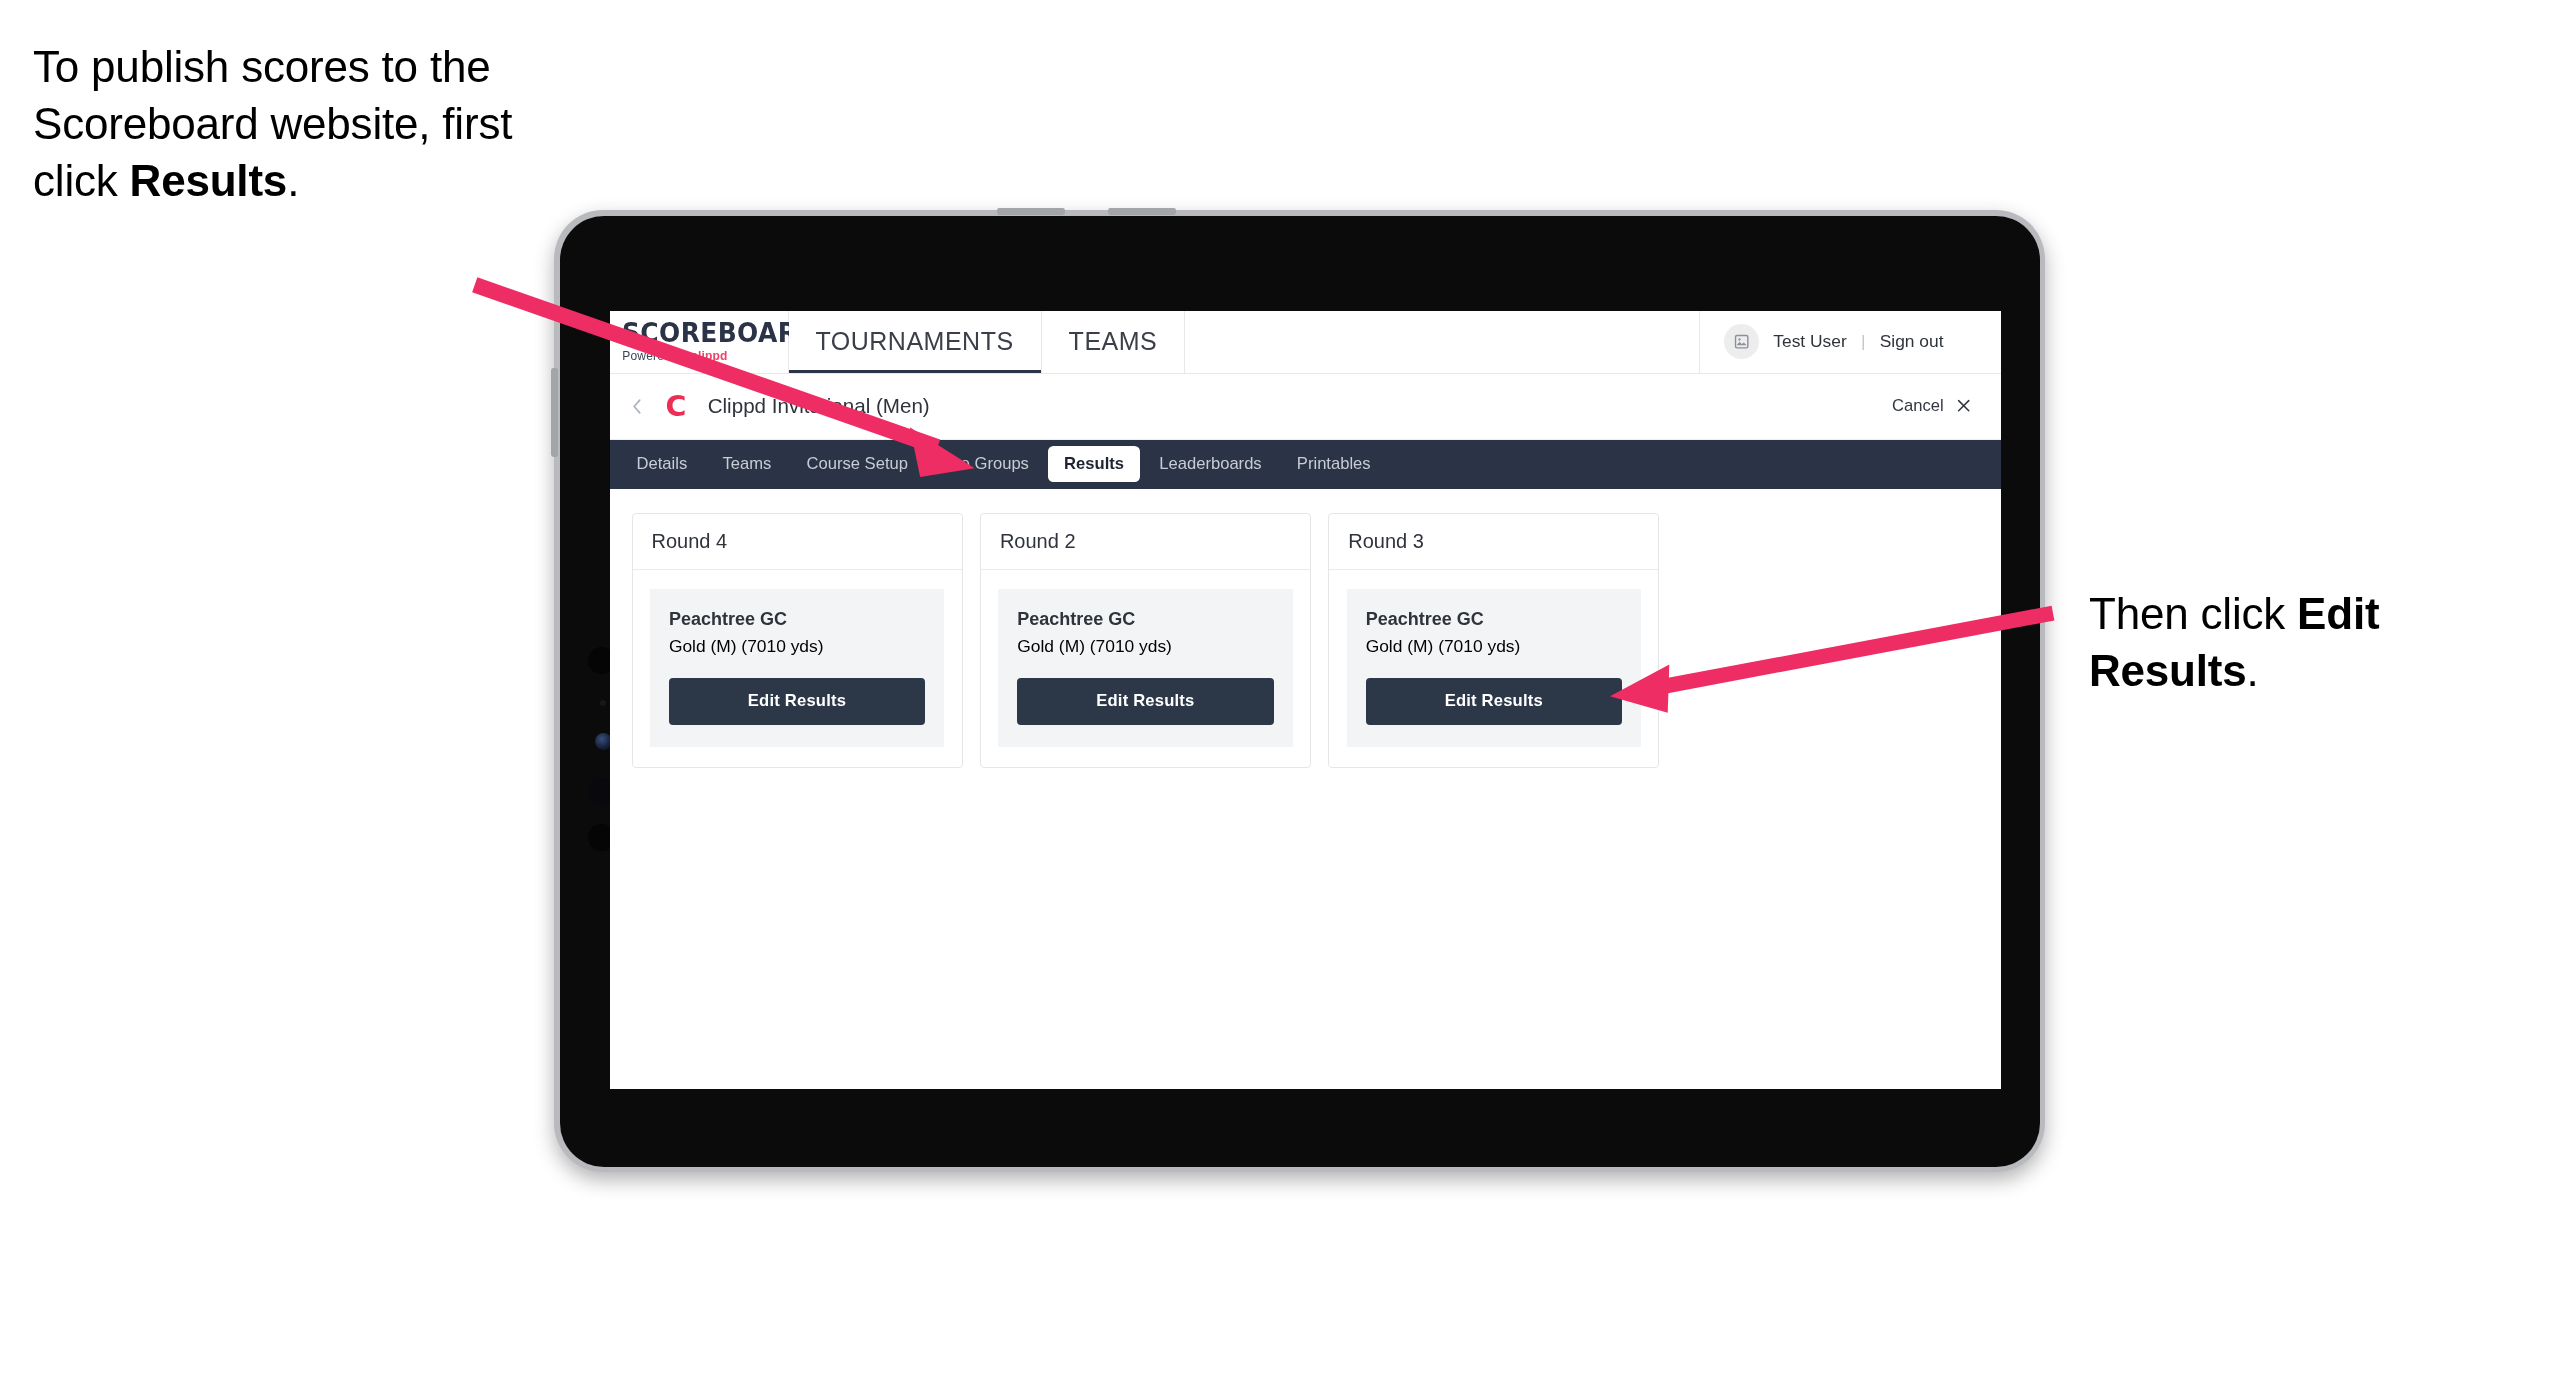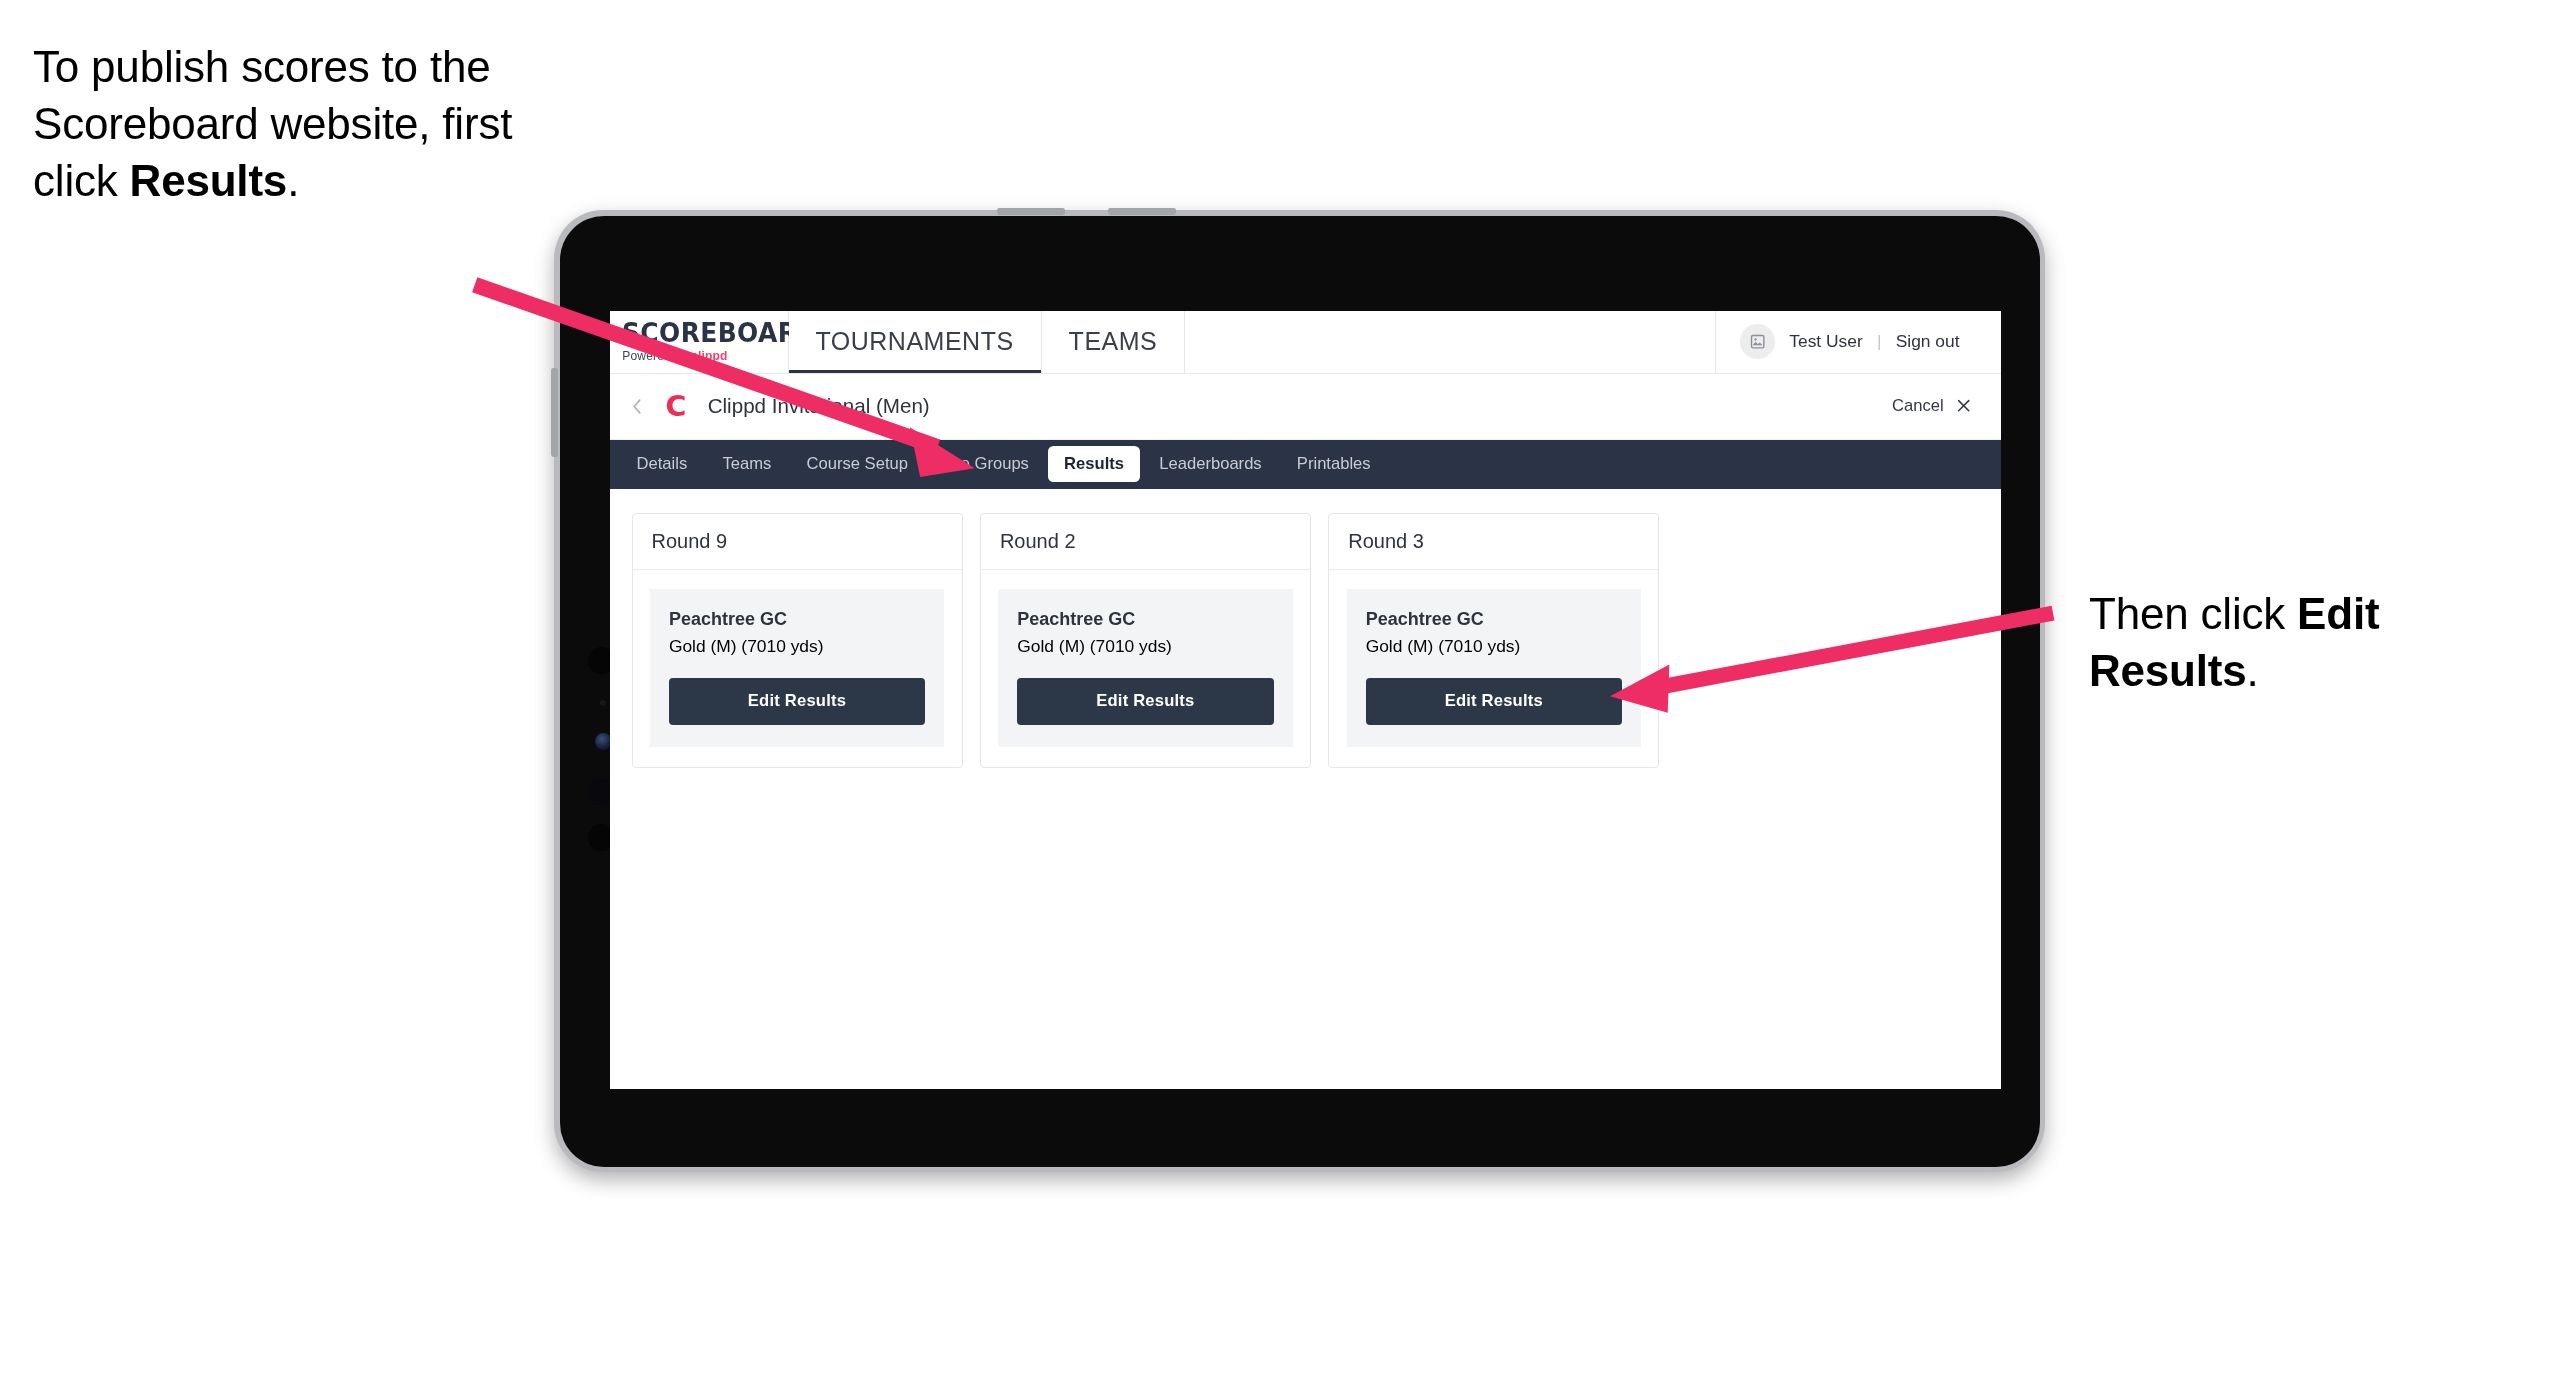--- a/index.html
+++ b/index.html
@@ -167,21 +167,21 @@
     position: absolute;
     left: 0; right: 0; bottom: -0.8px;
     height: 3.2px;
     background: #2a3446;
   }
   #topbar-spacer { flex: 1; border-right: 0.8px solid #e6e8ea; }
   #topbar-user {
     display: flex;
     align-items: center;
     gap: 14.2px;
-    padding: 0 41px 0 24px;
+    padding: 0 57px 0 24px;
     text-align: right;
   }
   #user-avatar {
     width: 35px;
     height: 35px;
     border-radius: 50%;
     background: #ededee;
     display: flex;
     align-items: center;
     justify-content: center;
@@ -395,21 +395,21 @@
         <div class="section-tab"><span>Tee Groups</span></div>
         <div class="section-tab active"><span>Results</span></div>
         <div class="section-tab"><span>Leaderboards</span></div>
         <div class="section-tab"><span>Printables</span></div>
       </div>
 
       <div id="rounds-area">
 
         <div class="round-card">
           <div class="round-card-header">
-            <div class="round-card-title">Round 9</div>
+            <div class="round-card-title">Round 4</div>
           </div>
           <div class="round-card-body">
             <div class="course-panel">
               <div class="course-name">Peachtree GC</div>
               <div class="course-tee">Gold (M) (7010 yds)</div>
               <button class="edit-results-button">Edit Results</button>
             </div>
           </div>
         </div>
 

